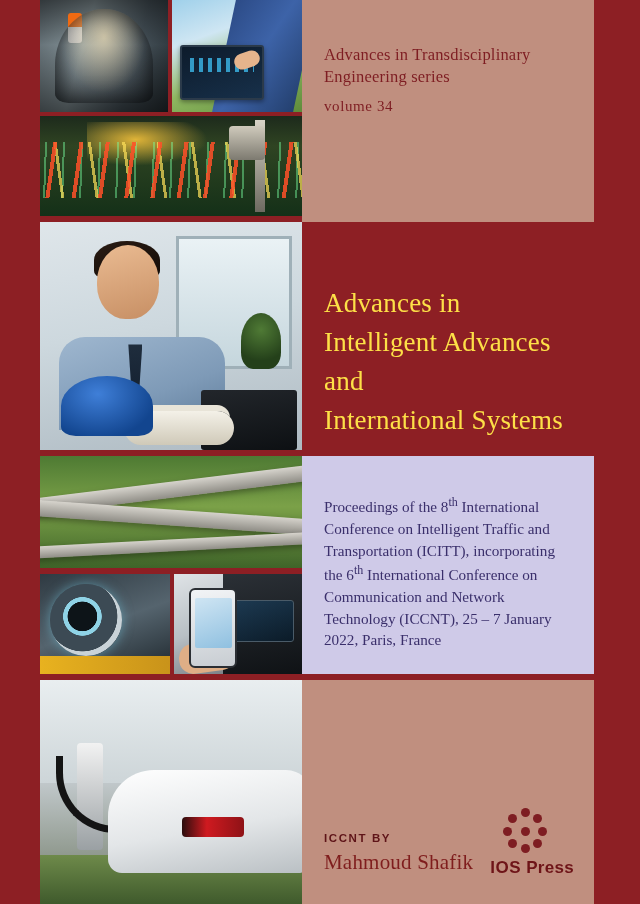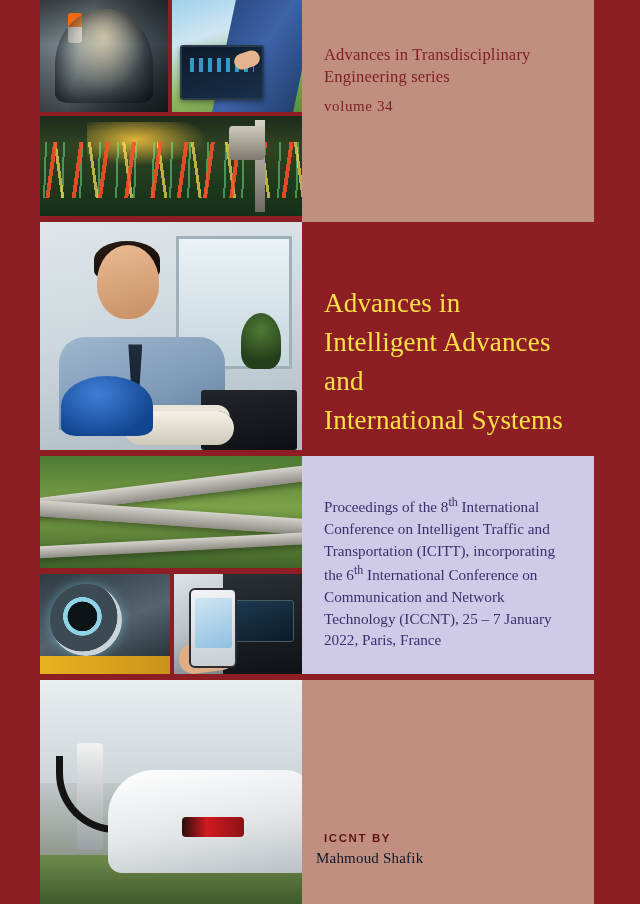--- a/index.html
+++ b/index.html
@@ -295,23 +295,23 @@
     position: absolute;
     left: 22px; top: 152px;
     color: #5e1418;
     font-family: "Liberation Sans", sans-serif;
     font-size: 11.5px;
     font-weight: bold;
     letter-spacing: 1.6px;
   }
   .editor-name {
     position: absolute;
-    left: 14px; top: 170px;
-    color: #0f172a;
-    font-size: 15px;
+    left: 22px; top: 170px;
+    color: #7f1d1d;
+    font-size: 21px;
     letter-spacing: .2px;
   }
 
   
   .logo {
     position: absolute;
     right: 20px; top: 128px;
     width: 104px; height: 70px;
   }
   .logo-mark {
@@ -420,15 +420,29 @@
   </div>
 
   <div class="blk blk-proc">
     <div class="proc-text"><span>Proceedings of the 8</span><sup>th</sup><span> International Conference on Intelligent Traffic and Transportation (ICITT), incorporating the 6</span><sup>th</sup><span> International Conference on Communication and Network Technology (ICCNT), 25 – 7 January 2022, Paris, France</span></div>
   </div>
 
   <div class="blk blk-credit">
     <div class="edited-by">ICCNT BY</div>
     <div class="editor-name">Mahmoud Shafik</div>
 
+    <div class="logo">
+      <div class="logo-mark">
+        <i style="left:18.5px; top:0;"></i>
+        <i style="left:31px; top:6px;"></i>
+        <i style="left:36px; top:18.5px;"></i>
+        <i style="left:31px; top:31px;"></i>
+        <i style="left:18.5px; top:36px;"></i>
+        <i style="left:6px; top:31px;"></i>
+        <i style="left:0.5px; top:18.5px;"></i>
+        <i style="left:6px; top:6px;"></i>
+        <i style="left:18.5px; top:18.5px;"></i>
+      </div>
+      <div class="logo-text"><span class="ios">IOS</span><span> Press</span></div>
+    </div>
   </div>
 
 </div>
 
 </body></html>

